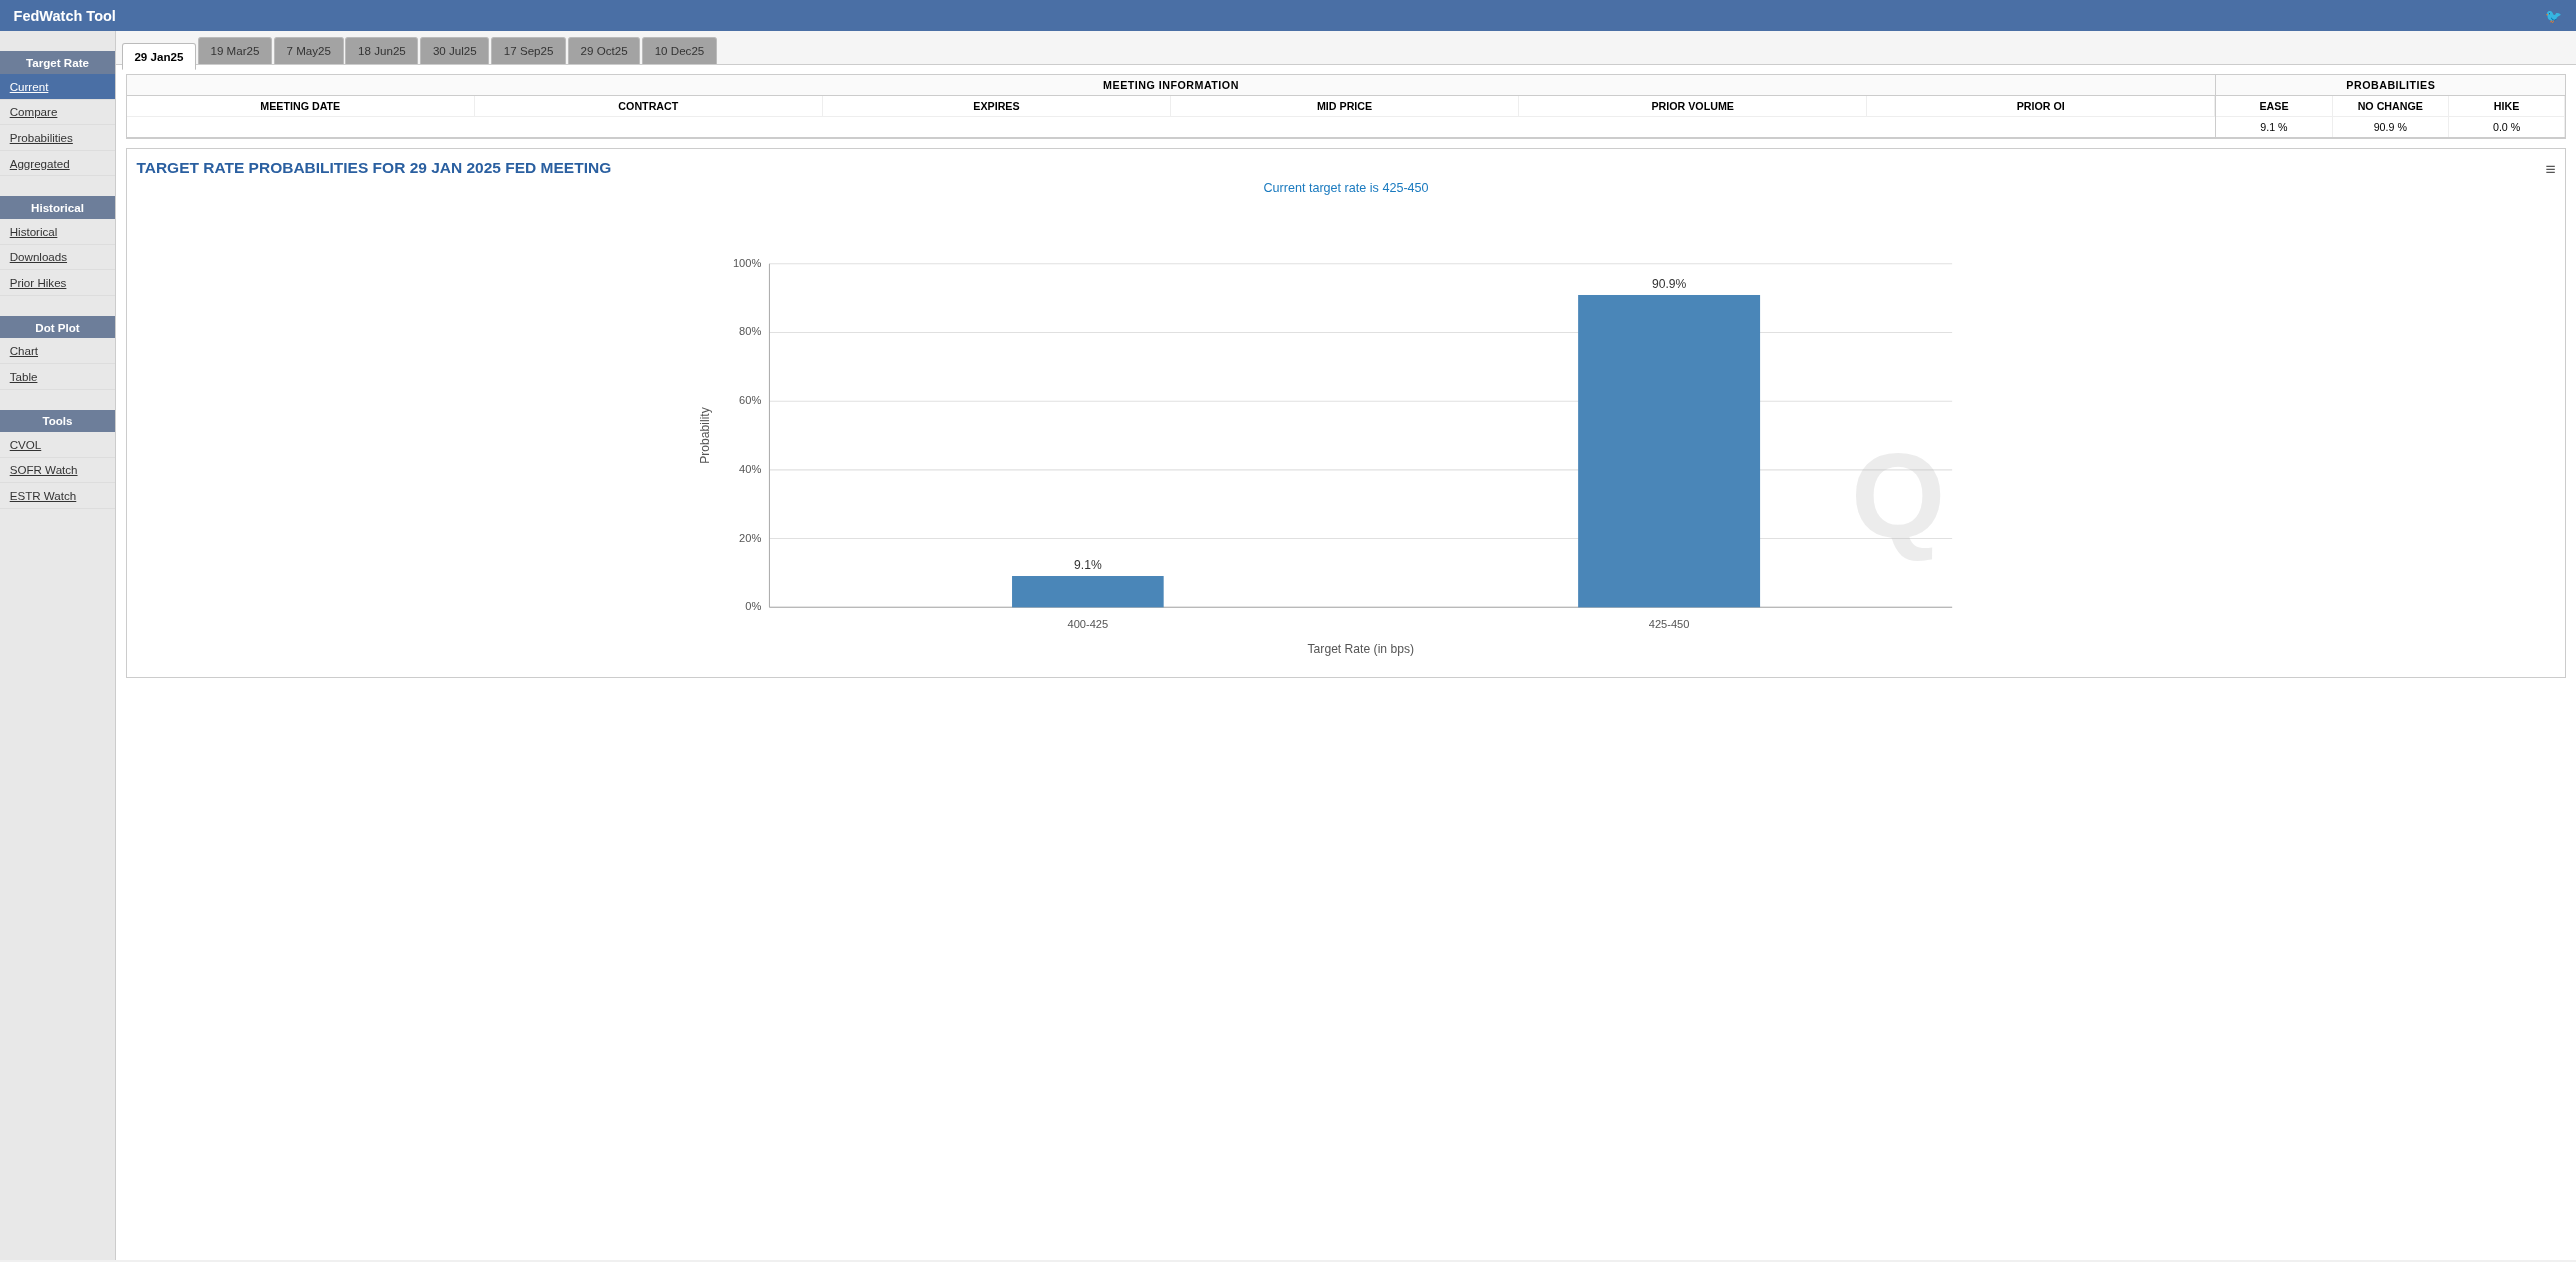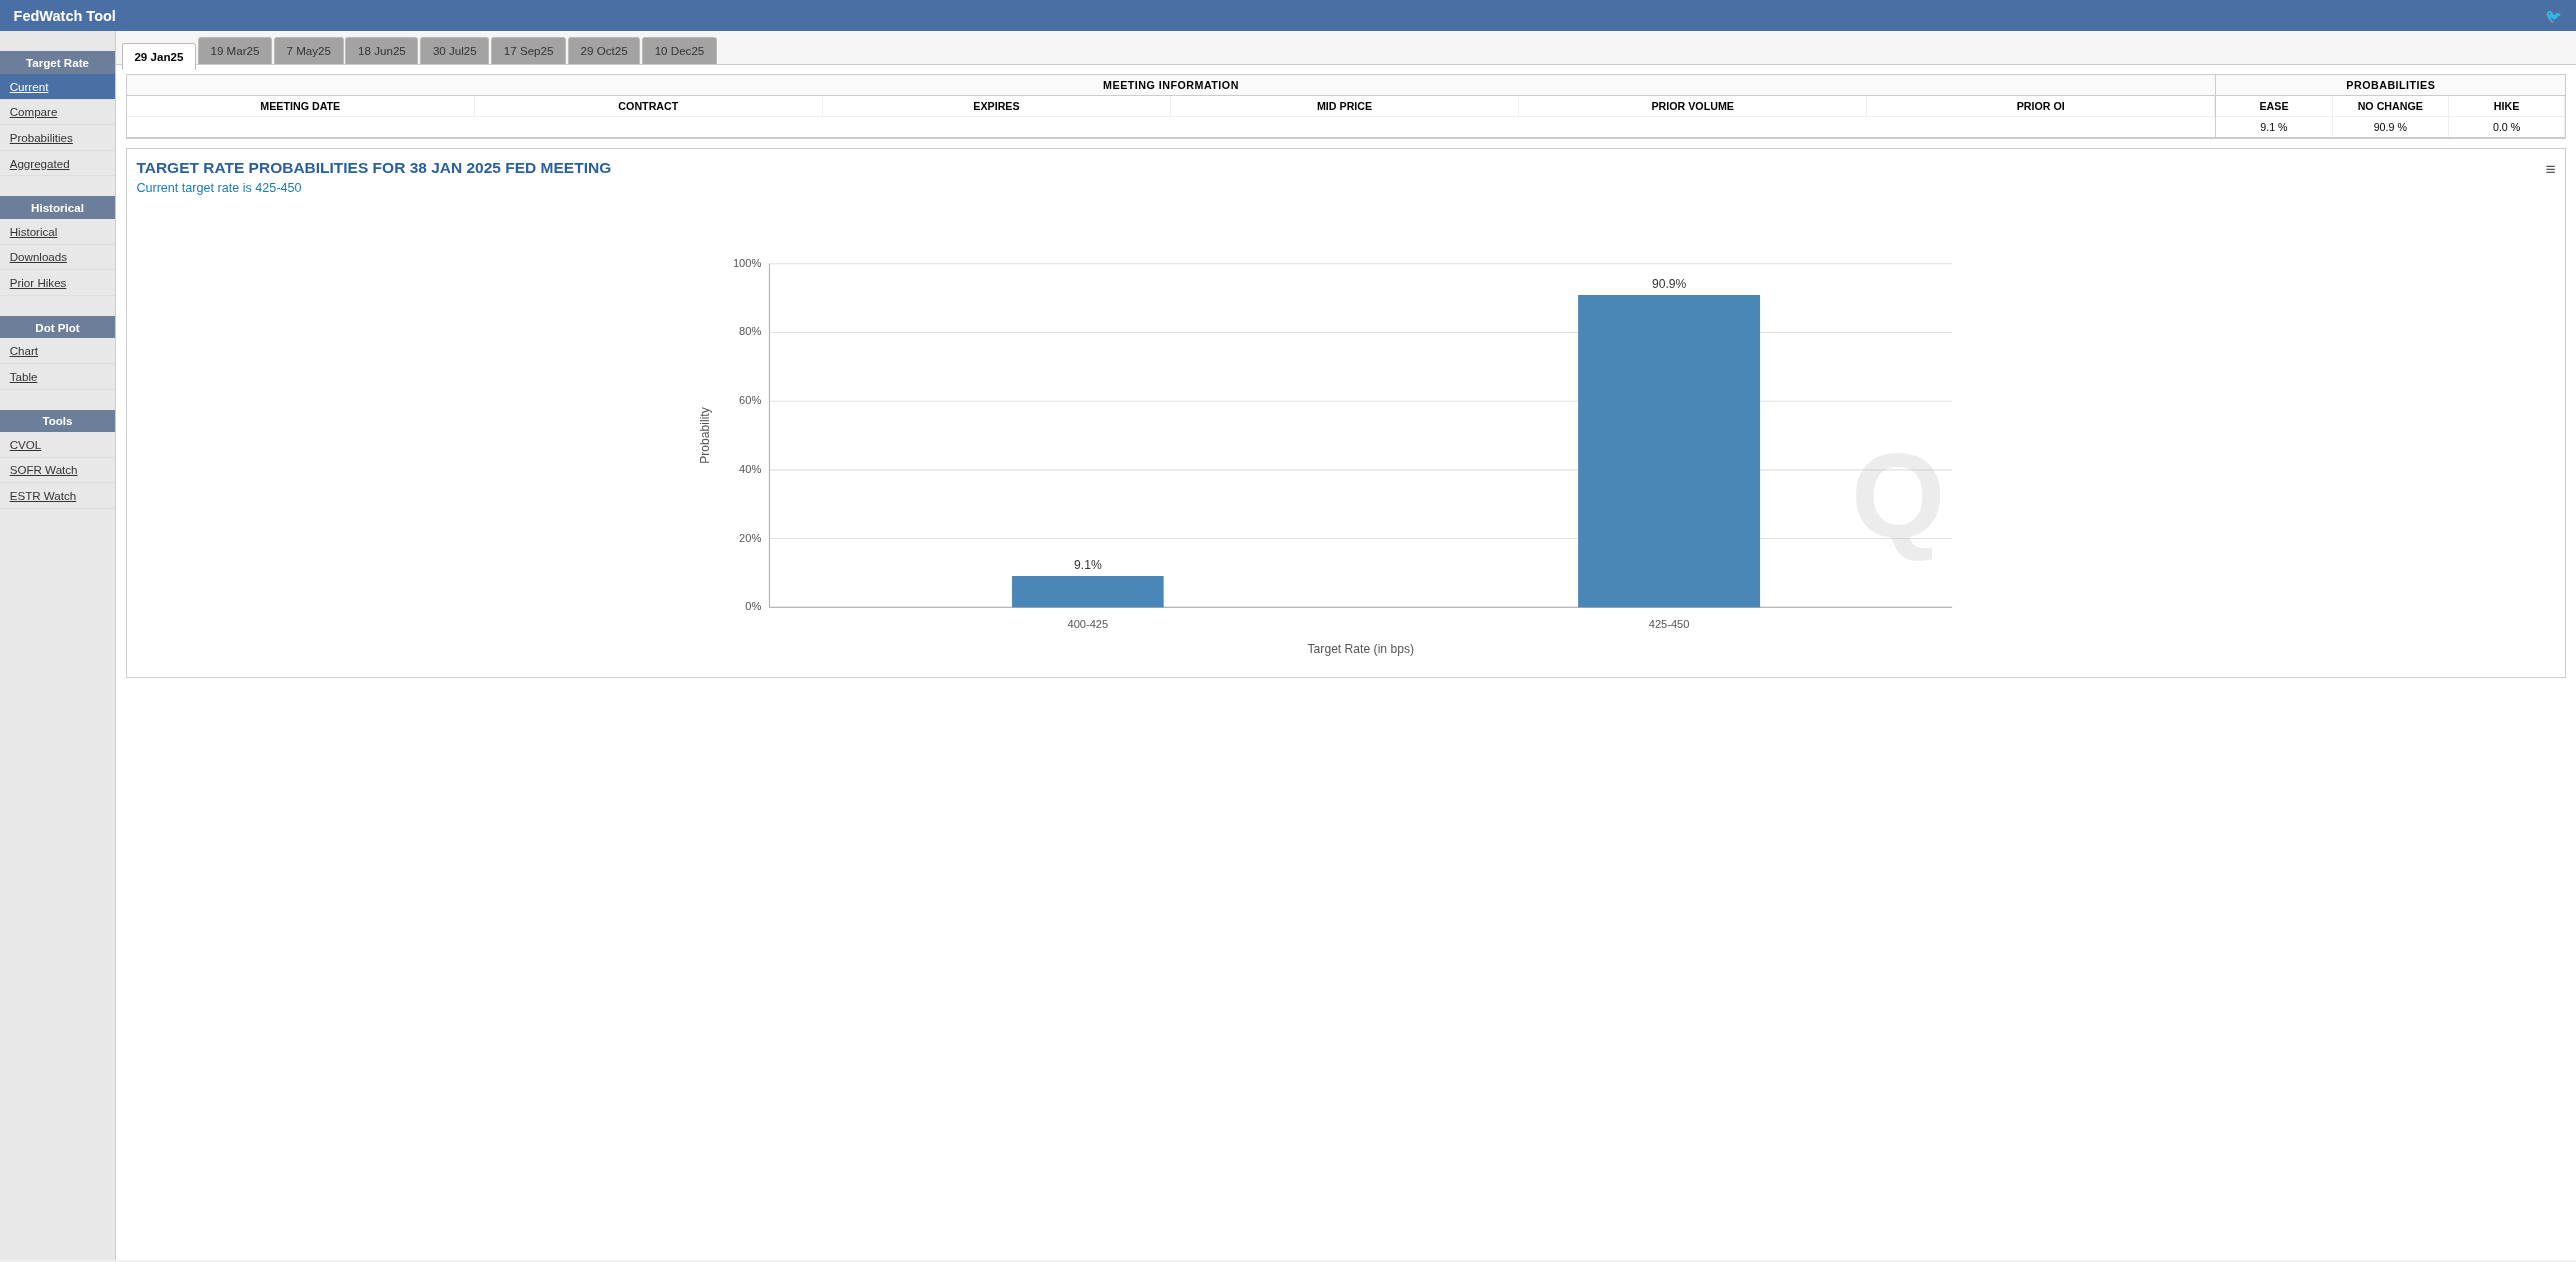--- a/index.html
+++ b/index.html
@@ -148,21 +148,21 @@
     }
 
     #chart-title {
       font-size: 15.5px;
       color: #2a5fa0;
       font-weight: bold;
       margin-bottom: 3.9px;
     }
 
     #chart-subtitle {
-      text-align: left;
+      text-align: center;
       color: #1a7abf;
       font-size: 12.6px;
       margin-bottom: 7.7px;
     }
 
     #chart-container {
       position: relative;
       width: 100%;
       height: 465px;
     }
@@ -296,21 +296,21 @@
               <div class="mi-val">9.1 %</div>
               <div class="mi-val">90.9 %</div>
               <div class="mi-val">0.0 %</div>
             </div>
           </div>
         </div>
       </div>
 
       <div id="chart-area">
         <div id="hamburger">≡</div>
-        <div id="chart-title">TARGET RATE PROBABILITIES FOR 38 JAN 2025 FED MEETING</div>
+        <div id="chart-title">TARGET RATE PROBABILITIES FOR 29 JAN 2025 FED MEETING</div>
         <div id="chart-subtitle">Current target rate is 425-450</div>
 
         <div id="chart-container">
           <svg class="chart-svg" viewBox="0 0 1300 460" preserveAspectRatio="xMidYMid meet" style="font-size:12px">
 
             <line class="grid-line" x1="80" y1="400" x2="1250" y2="400"></line>
             <line class="grid-line" x1="80" y1="332" x2="1250" y2="332"></line>
             <line class="grid-line" x1="80" y1="264" x2="1250" y2="264"></line>
             <line class="grid-line" x1="80" y1="196" x2="1250" y2="196"></line>
             <line class="grid-line" x1="80" y1="128" x2="1250" y2="128"></line>

